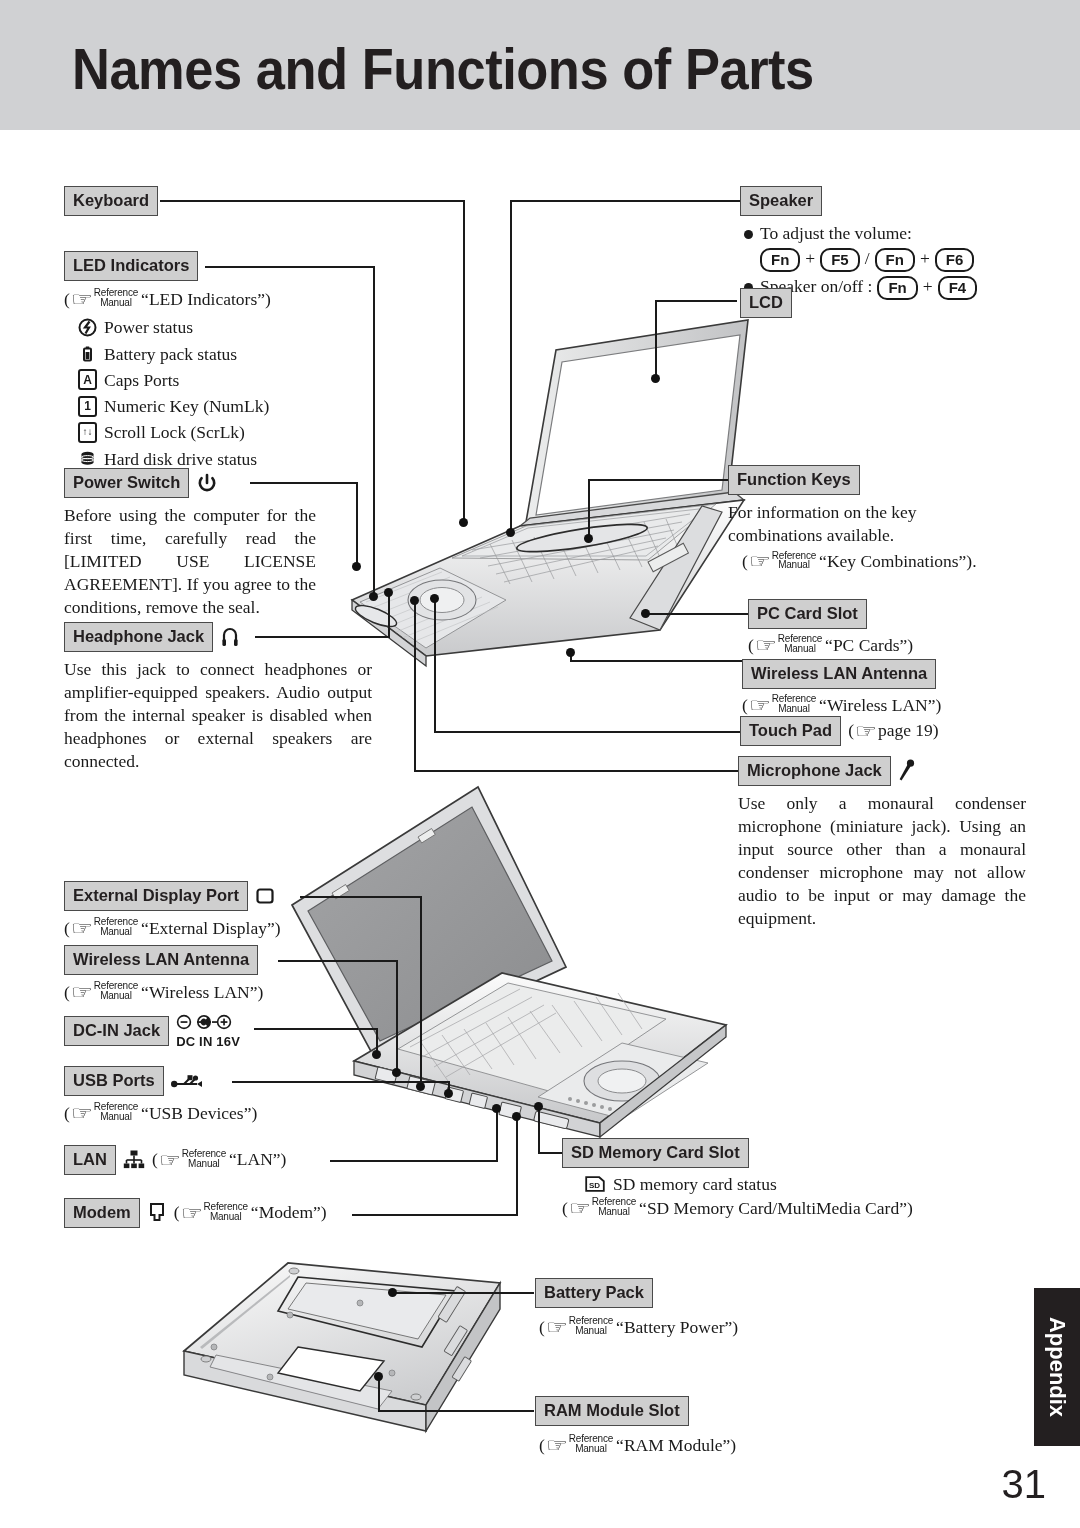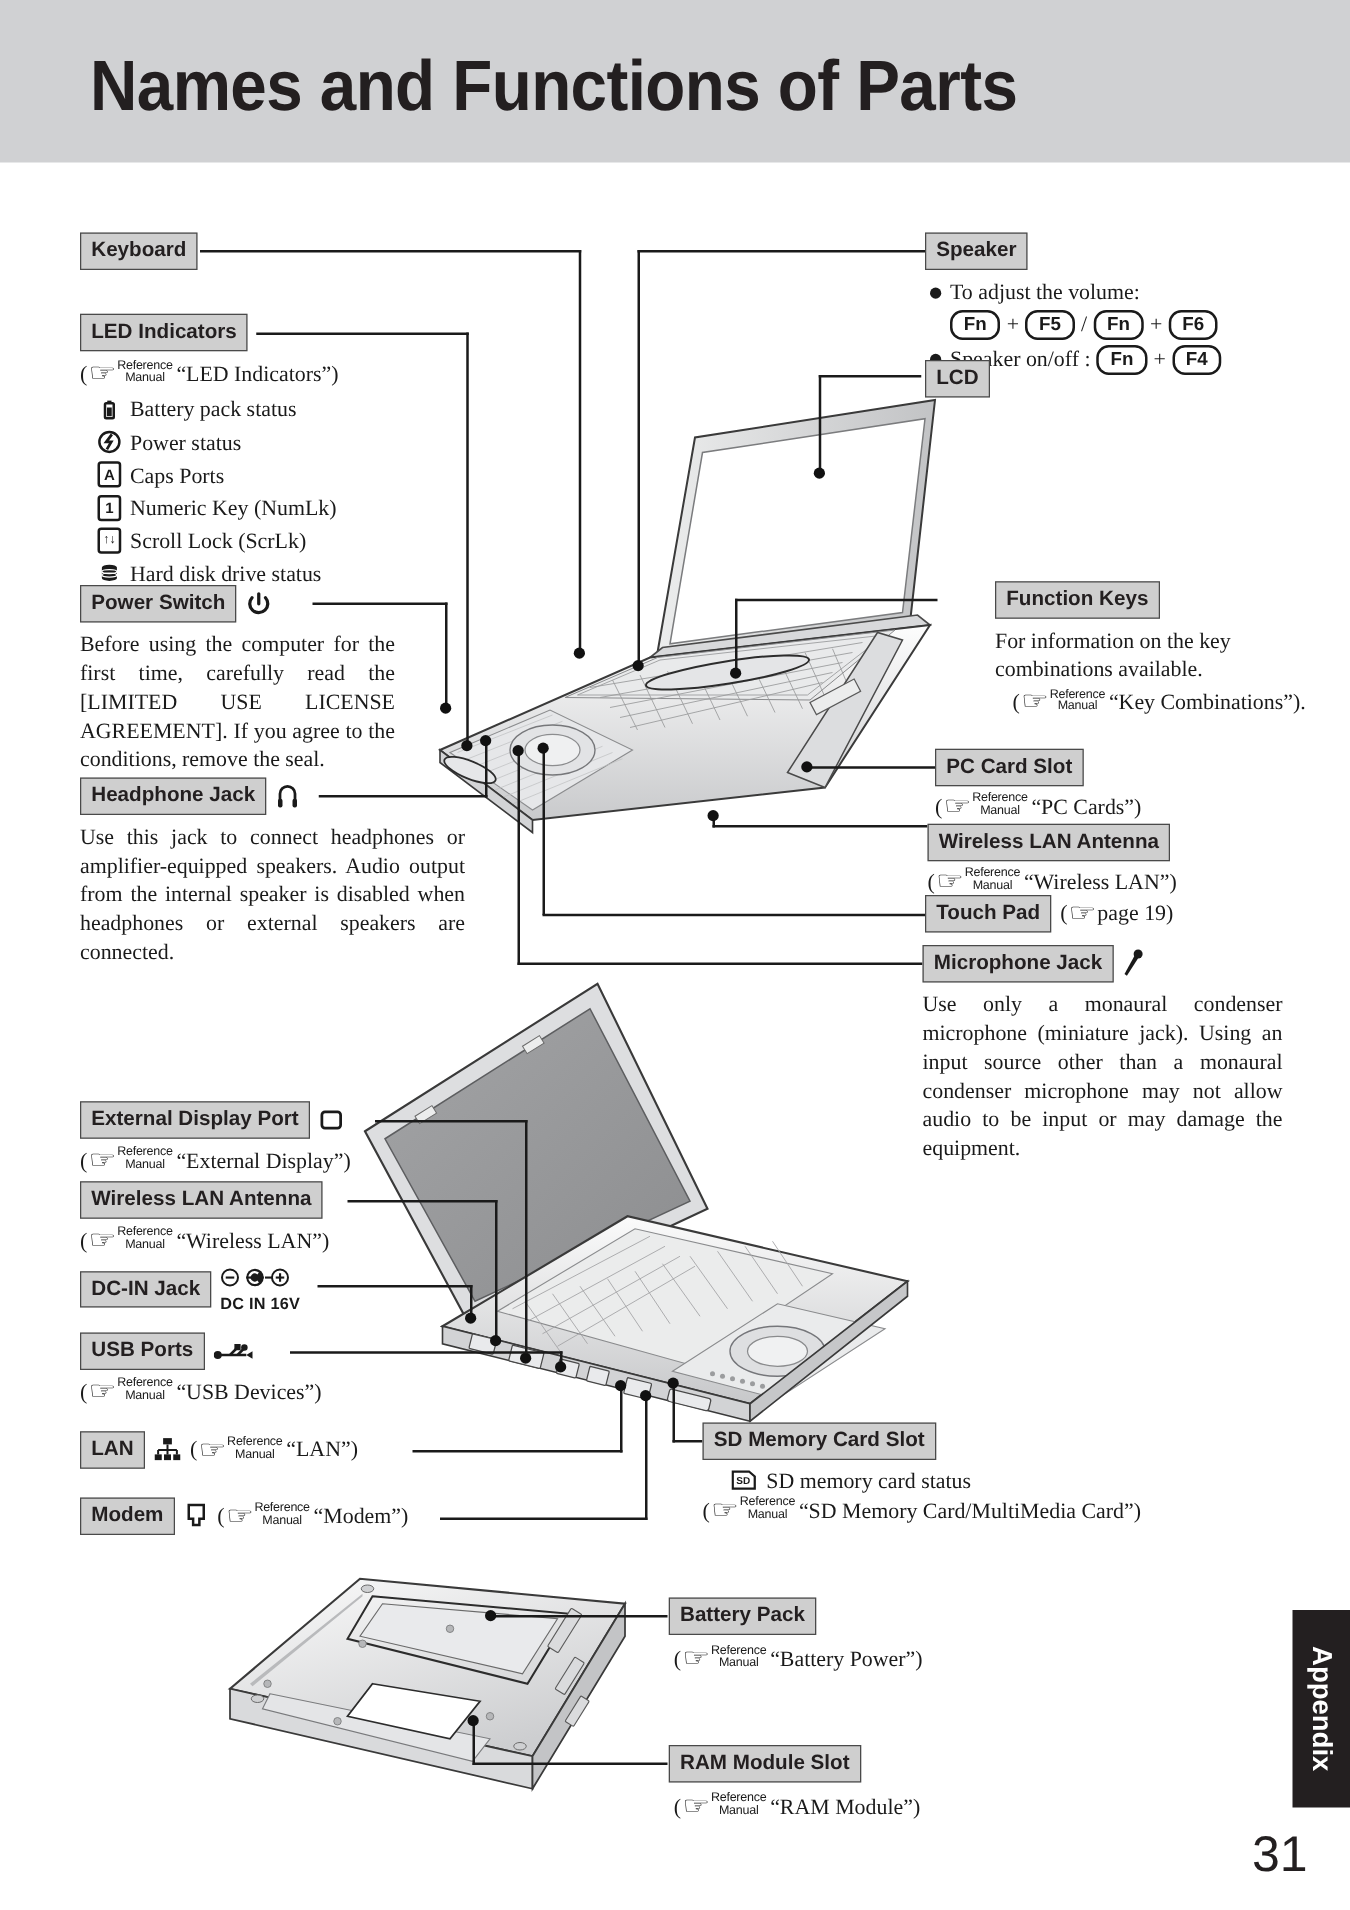--- a/index.html
+++ b/index.html
@@ -102,21 +102,21 @@
     border-radius: 3px;
     width: 15px; height: 17px;
     font-family: "Liberation Sans", sans-serif;
     font-weight: bold;
     font-size: 12px;
     display: inline-flex; align-items: center; justify-content: center;
     line-height: 1;
   }
 
   
-  .keyrow { display: flex; align-items: center; gap: 5px; font-size: 17.5px; white-space: nowrap; }
+  .keyrow { display: flex; gap: 5px; font-size: 17.5px; white-space: nowrap; }
   .key {
     display: inline-block;
     border: 2px solid #1a1a1a;
     border-radius: 10px;
     padding: 1px 9px 2px 9px;
     font-family: "Liberation Sans", sans-serif;
     font-weight: bold;
     font-size: 15px;
     line-height: 1.15;
     background: #fff;
@@ -445,35 +445,35 @@
     <span class="refman">
       <span>Reference</span><br>
       <span>Manual</span>
     </span>
     <span>“LED Indicators”)</span>
   </div>
   <div class="ledlist" style="margin-left:14px;">
     <div class="leditem">
       <span class="ledicon">
         <svg width="19" height="19" viewBox="0 0 19 19">
+            <circle cx="9.5" cy="9.5" r="8" fill="none" stroke="#1a1a1a" stroke-width="2"></circle>
+            <path d="M11.5 3.5 L7 9.5 L11 9.5 L7.5 15.5" fill="none" stroke="#1a1a1a" stroke-width="2.2"></path>
+          </svg>
+      </span>
+      <span>Power status</span>
+    </div>
+    <div class="leditem">
+      <span class="ledicon">
+        <svg width="19" height="19" viewBox="0 0 19 19">
             <rect x="6" y="4.5" width="7" height="12" rx="1" fill="#fff" stroke="#1a1a1a" stroke-width="2"></rect>
             <rect x="7.8" y="2.5" width="3.4" height="2.2" fill="#1a1a1a"></rect>
             <rect x="7.6" y="8" width="3.8" height="7" fill="#1a1a1a"></rect>
           </svg>
       </span>
       <span>Battery pack status</span>
-    </div>
-    <div class="leditem">
-      <span class="ledicon">
-        <svg width="19" height="19" viewBox="0 0 19 19">
-            <circle cx="9.5" cy="9.5" r="8" fill="none" stroke="#1a1a1a" stroke-width="2"></circle>
-            <path d="M11.5 3.5 L7 9.5 L11 9.5 L7.5 15.5" fill="none" stroke="#1a1a1a" stroke-width="2.2"></path>
-          </svg>
-      </span>
-      <span>Power status</span>
     </div>
     <div class="leditem">
       <span class="ledicon">
         <span class="boxicon">A</span>
       </span>
       <span>Caps Ports</span>
     </div>
     <div class="leditem">
       <span class="ledicon">
         <span class="boxicon">1</span>
@@ -680,21 +680,21 @@
       <span>+</span>
       <span class="key">F4</span>
     </div>
   </div>
 </div>
 
 <div class="blk" style="left:740px; top:288px;">
   <span class="chip">LCD</span>
 </div>
 
-<div class="blk" style="left:796px; top:465px; width:280px;">
+<div class="blk" style="left:728px; top:465px; width:280px;">
   <span class="chip">Function Keys</span>
   <div class="para nj" style="margin-top:6px;">For information on the key combinations available.</div>
   <div class="ref" style="margin-top:3px; margin-left:14px;">
     <span>(</span>
     <span class="hand">☞</span>
     <span class="refman">
       <span>Reference</span><br>
       <span>Manual</span>
     </span>
     <span>“Key Combinations”).</span>

